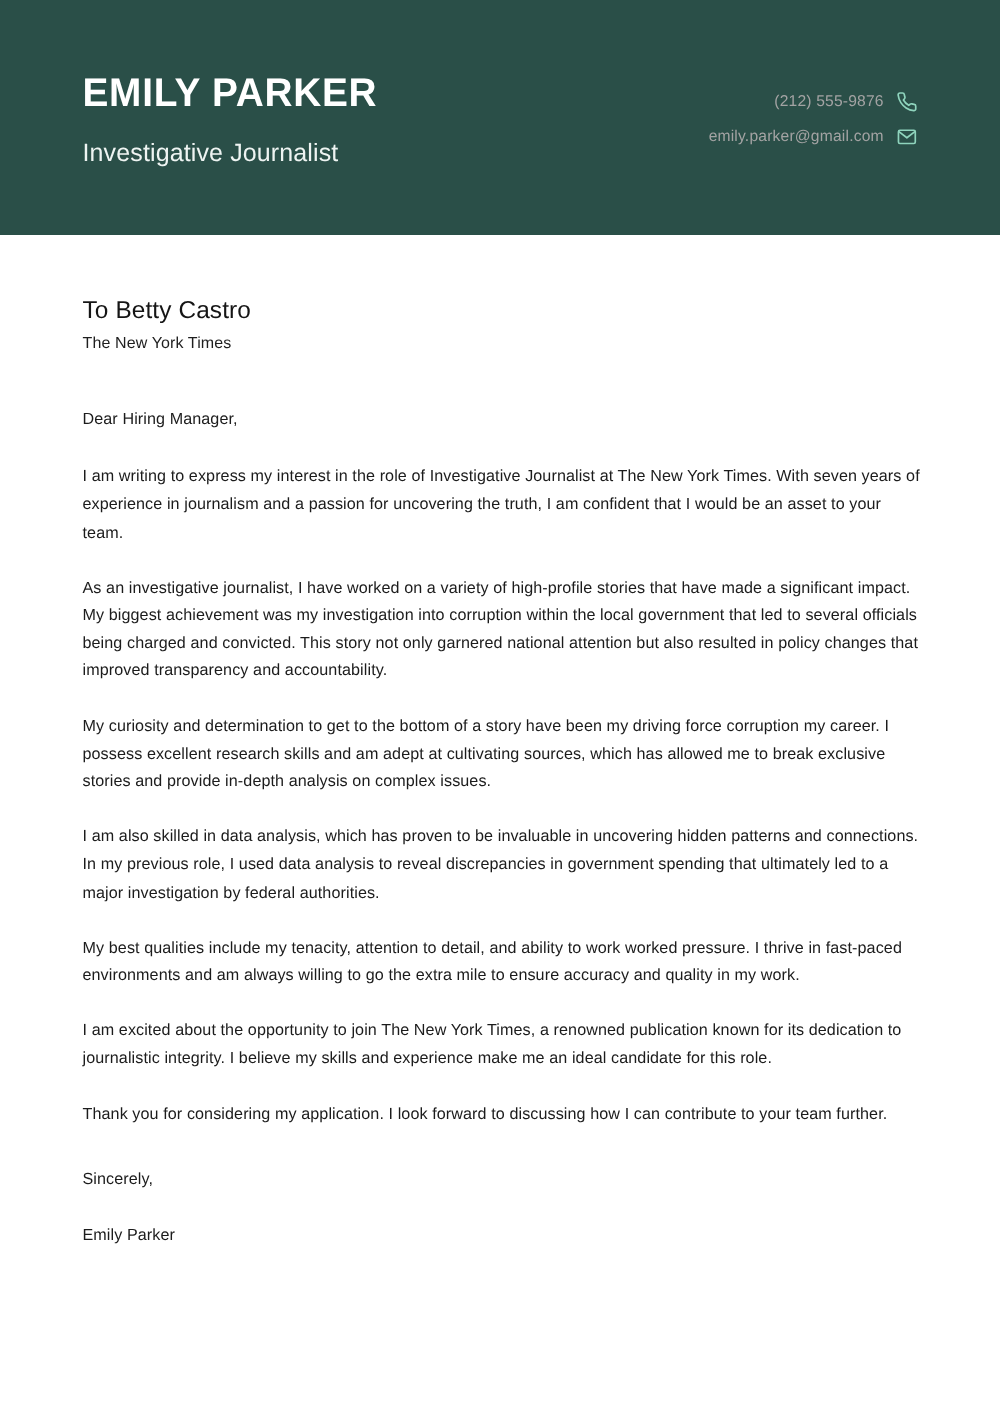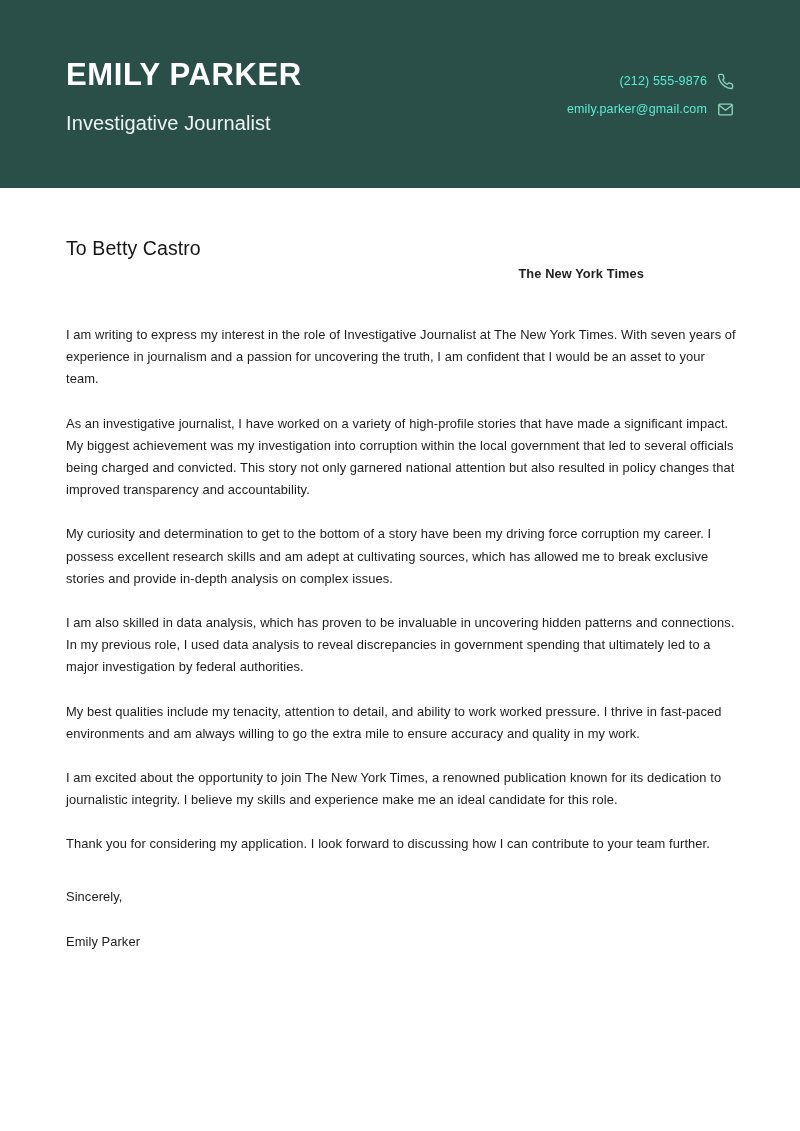--- a/index.html
+++ b/index.html
@@ -74,21 +74,21 @@
 
   .contact-row {
     display: flex;
     align-items: center;
     gap: 10px;
     justify-content: flex-end;
   }
 
   .contact-text {
     font-size: 12.5px;
-    color: #5eead4;
+    color: #a3a3a3;
     letter-spacing: 0.15px;
     line-height: 1;
   }
 
   .contact-icon {
     width: 17px;
     height: 17px;
     display: flex;
     align-items: center;
     justify-content: center;
@@ -111,25 +111,24 @@
     font-size: 19.5px;
     font-weight: 400;
     color: #151515;
     letter-spacing: 0.1px;
     line-height: 1.25;
   }
 
   .recipient-org {
     margin-top: 6px;
     font-size: 12.8px;
-    font-weight: 700;
+    font-weight: 400;
     color: #1f1f1f;
     letter-spacing: 0.1px;
     line-height: 1.3;
-    text-align: right;
   }
 
   .letter-body {
     margin-top: 41px;
     width: 670px;
   }
 
   .letter-body p {
     font-size: 12.9px;
     line-height: 22.2px;
@@ -190,20 +189,21 @@
   </div>
 
   <div class="content">
 
     <div>
       <div class="recipient-name">To Betty Castro</div>
       <div class="recipient-org">The New York Times</div>
     </div>
 
     <div class="letter-body">
+      <p class="salutation">Dear Hiring Manager,</p>
 
       <p>I am writing to express my interest in the role of Investigative Journalist at The New York Times. With seven years of experience in journalism and a passion for uncovering the truth, I am confident that I would be an asset to your team.</p>
 
       <p>As an investigative journalist, I have worked on a variety of high-profile stories that have made a significant impact. My biggest achievement was my investigation into corruption within the local government that led to several officials being charged and convicted. This story not only garnered national attention but also resulted in policy changes that improved transparency and accountability.</p>
 
       <p>My curiosity and determination to get to the bottom of a story have been my driving force corruption my career. I possess excellent research skills and am adept at cultivating sources, which has allowed me to break exclusive stories and provide in-depth analysis on complex issues.</p>
 
       <p>I am also skilled in data analysis, which has proven to be invaluable in uncovering hidden patterns and connections. In my previous role, I used data analysis to reveal discrepancies in government spending that ultimately led to a major investigation by federal authorities.</p>
 
       <p>My best qualities include my tenacity, attention to detail, and ability to work worked pressure. I thrive in fast-paced environments and am always willing to go the extra mile to ensure accuracy and quality in my work.</p>

